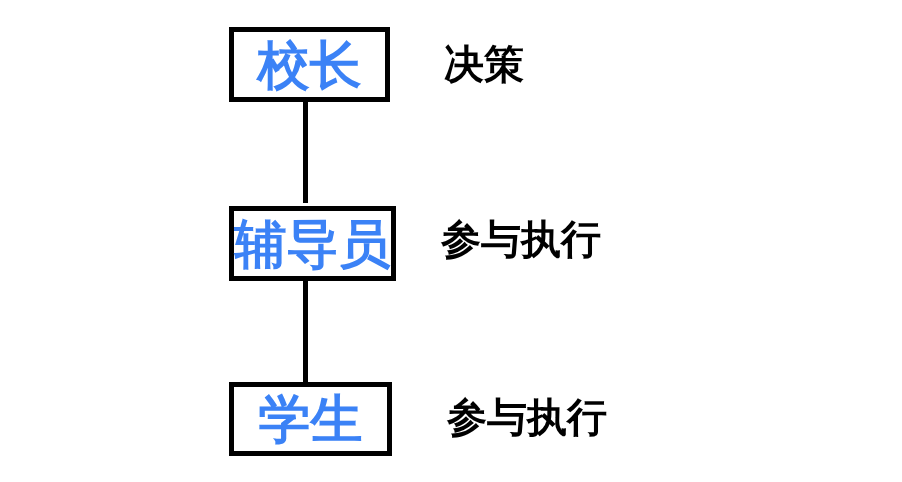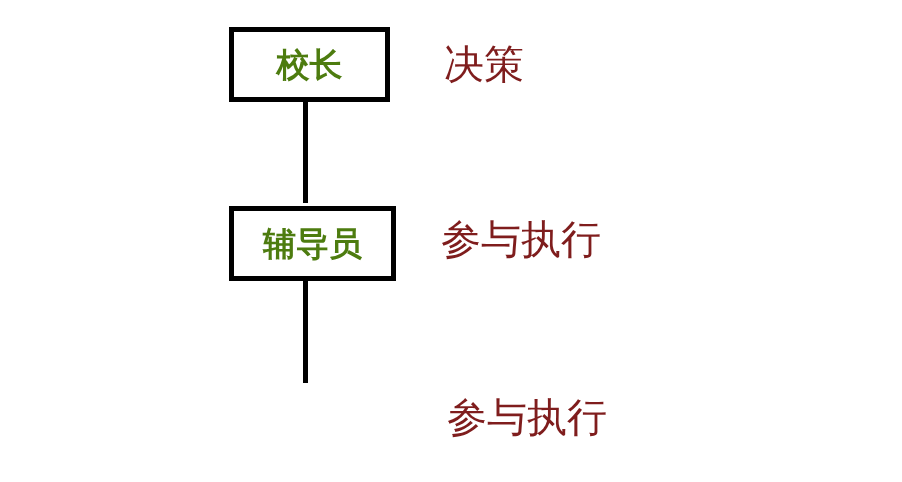--- a/index.html
+++ b/index.html
@@ -19,44 +19,44 @@
     position: absolute;
     left: 229px;
     border: 5px solid #000000;
     background: #ffffff;
     display: flex;
     align-items: center;
     justify-content: center;
     box-sizing: border-box;
   }
   .flow-node .node-label {
-    font-size: 33px;
+    font-size: 52px;
     font-weight: bold;
-    color: #4d7c0f;
+    color: #3b82f6;
     line-height: 1;
     white-space: nowrap;
   }
   .node-1 { top: 27px;  width: 161px; height: 75px; }
   .node-2 { top: 206px; width: 167px; height: 75px; }
   .node-3 { top: 382px; width: 163px; height: 74px; }
 
   .connector {
     position: absolute;
     left: 303px;
     width: 5px;
     background: #000000;
   }
   .connector-1 { top: 101px; height: 102px; }
   .connector-2 { top: 276px; height: 107px; }
 
   .annotation {
     position: absolute;
     font-size: 40px;
-    font-weight: normal;
-    color: #7f1d1d;
+    font-weight: bold;
+    color: #000000;
     line-height: 1;
     white-space: nowrap;
   }
   .annotation-1 { left: 444px; top: 44px; }
   .annotation-2 { left: 441px; top: 219px; }
   .annotation-3 { left: 447px; top: 397px; }
 </style>
 </head>
 <body>
 
@@ -69,15 +69,18 @@
 
   <div class="connector connector-1"></div>
 
   <div class="flow-node node-2">
     <span class="node-label">辅导员</span>
   </div>
   <div class="annotation annotation-2">参与执行</div>
 
   <div class="connector connector-2"></div>
 
+  <div class="flow-node node-3">
+    <span class="node-label">学生</span>
+  </div>
   <div class="annotation annotation-3">参与执行</div>
 
 </div>
 
 </body></html>

